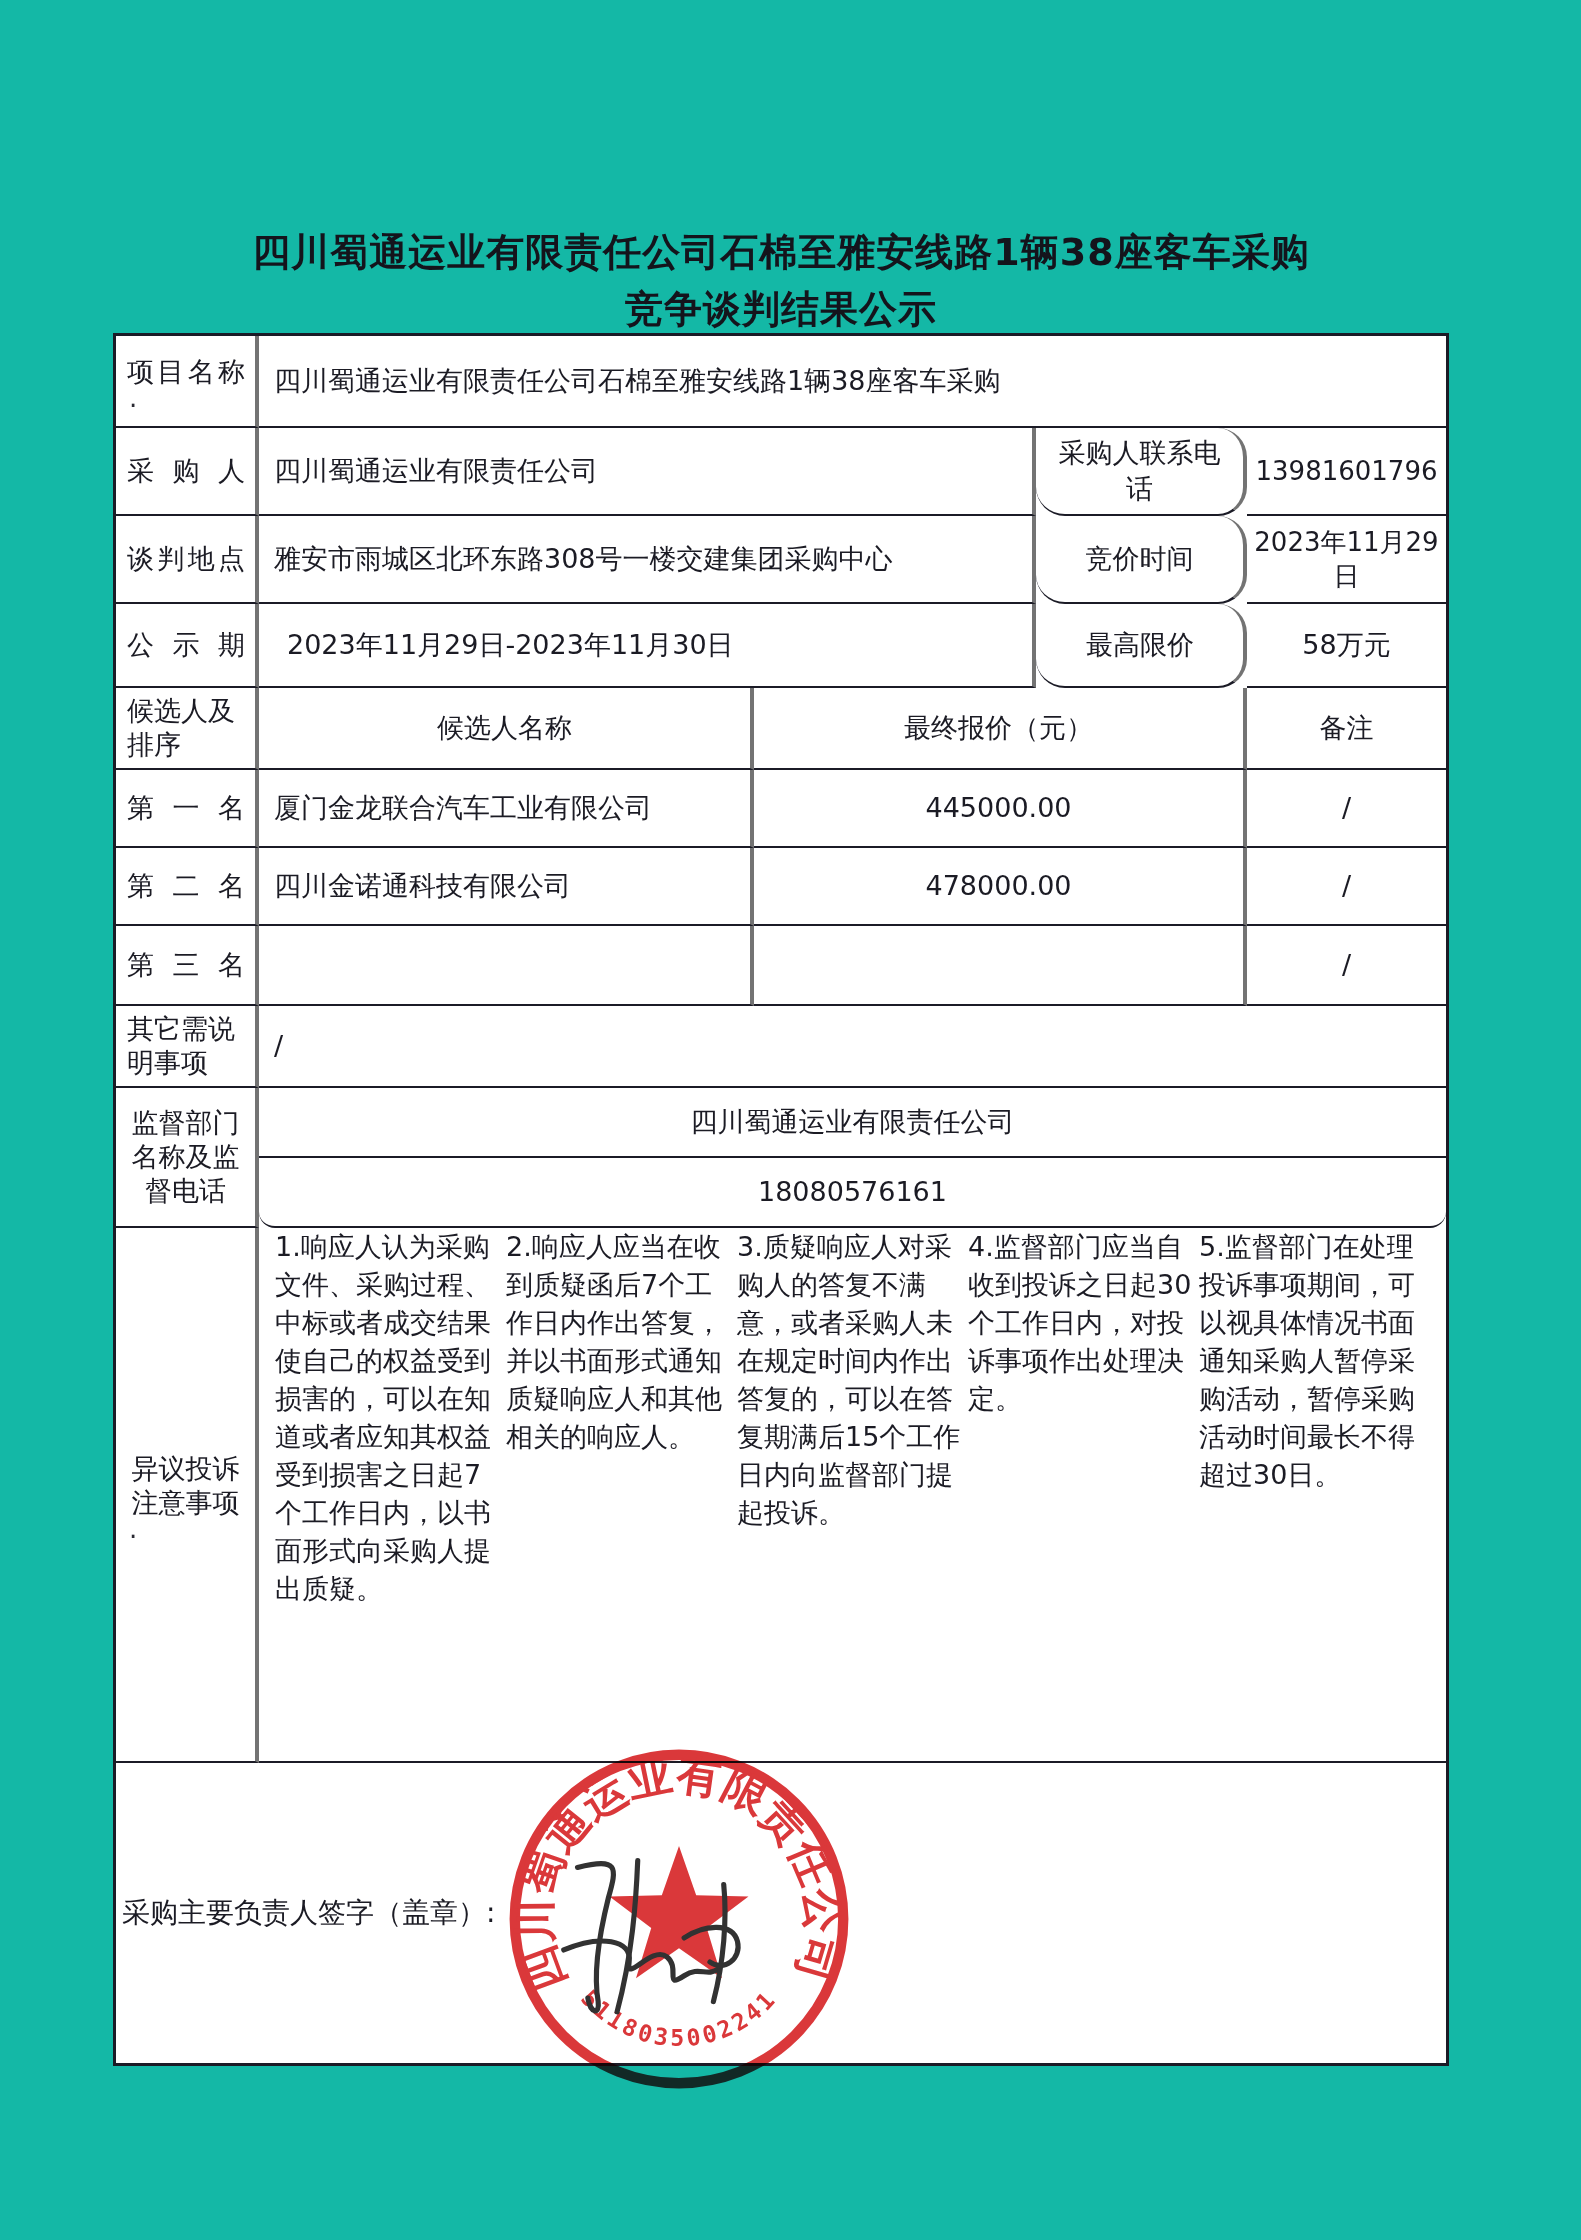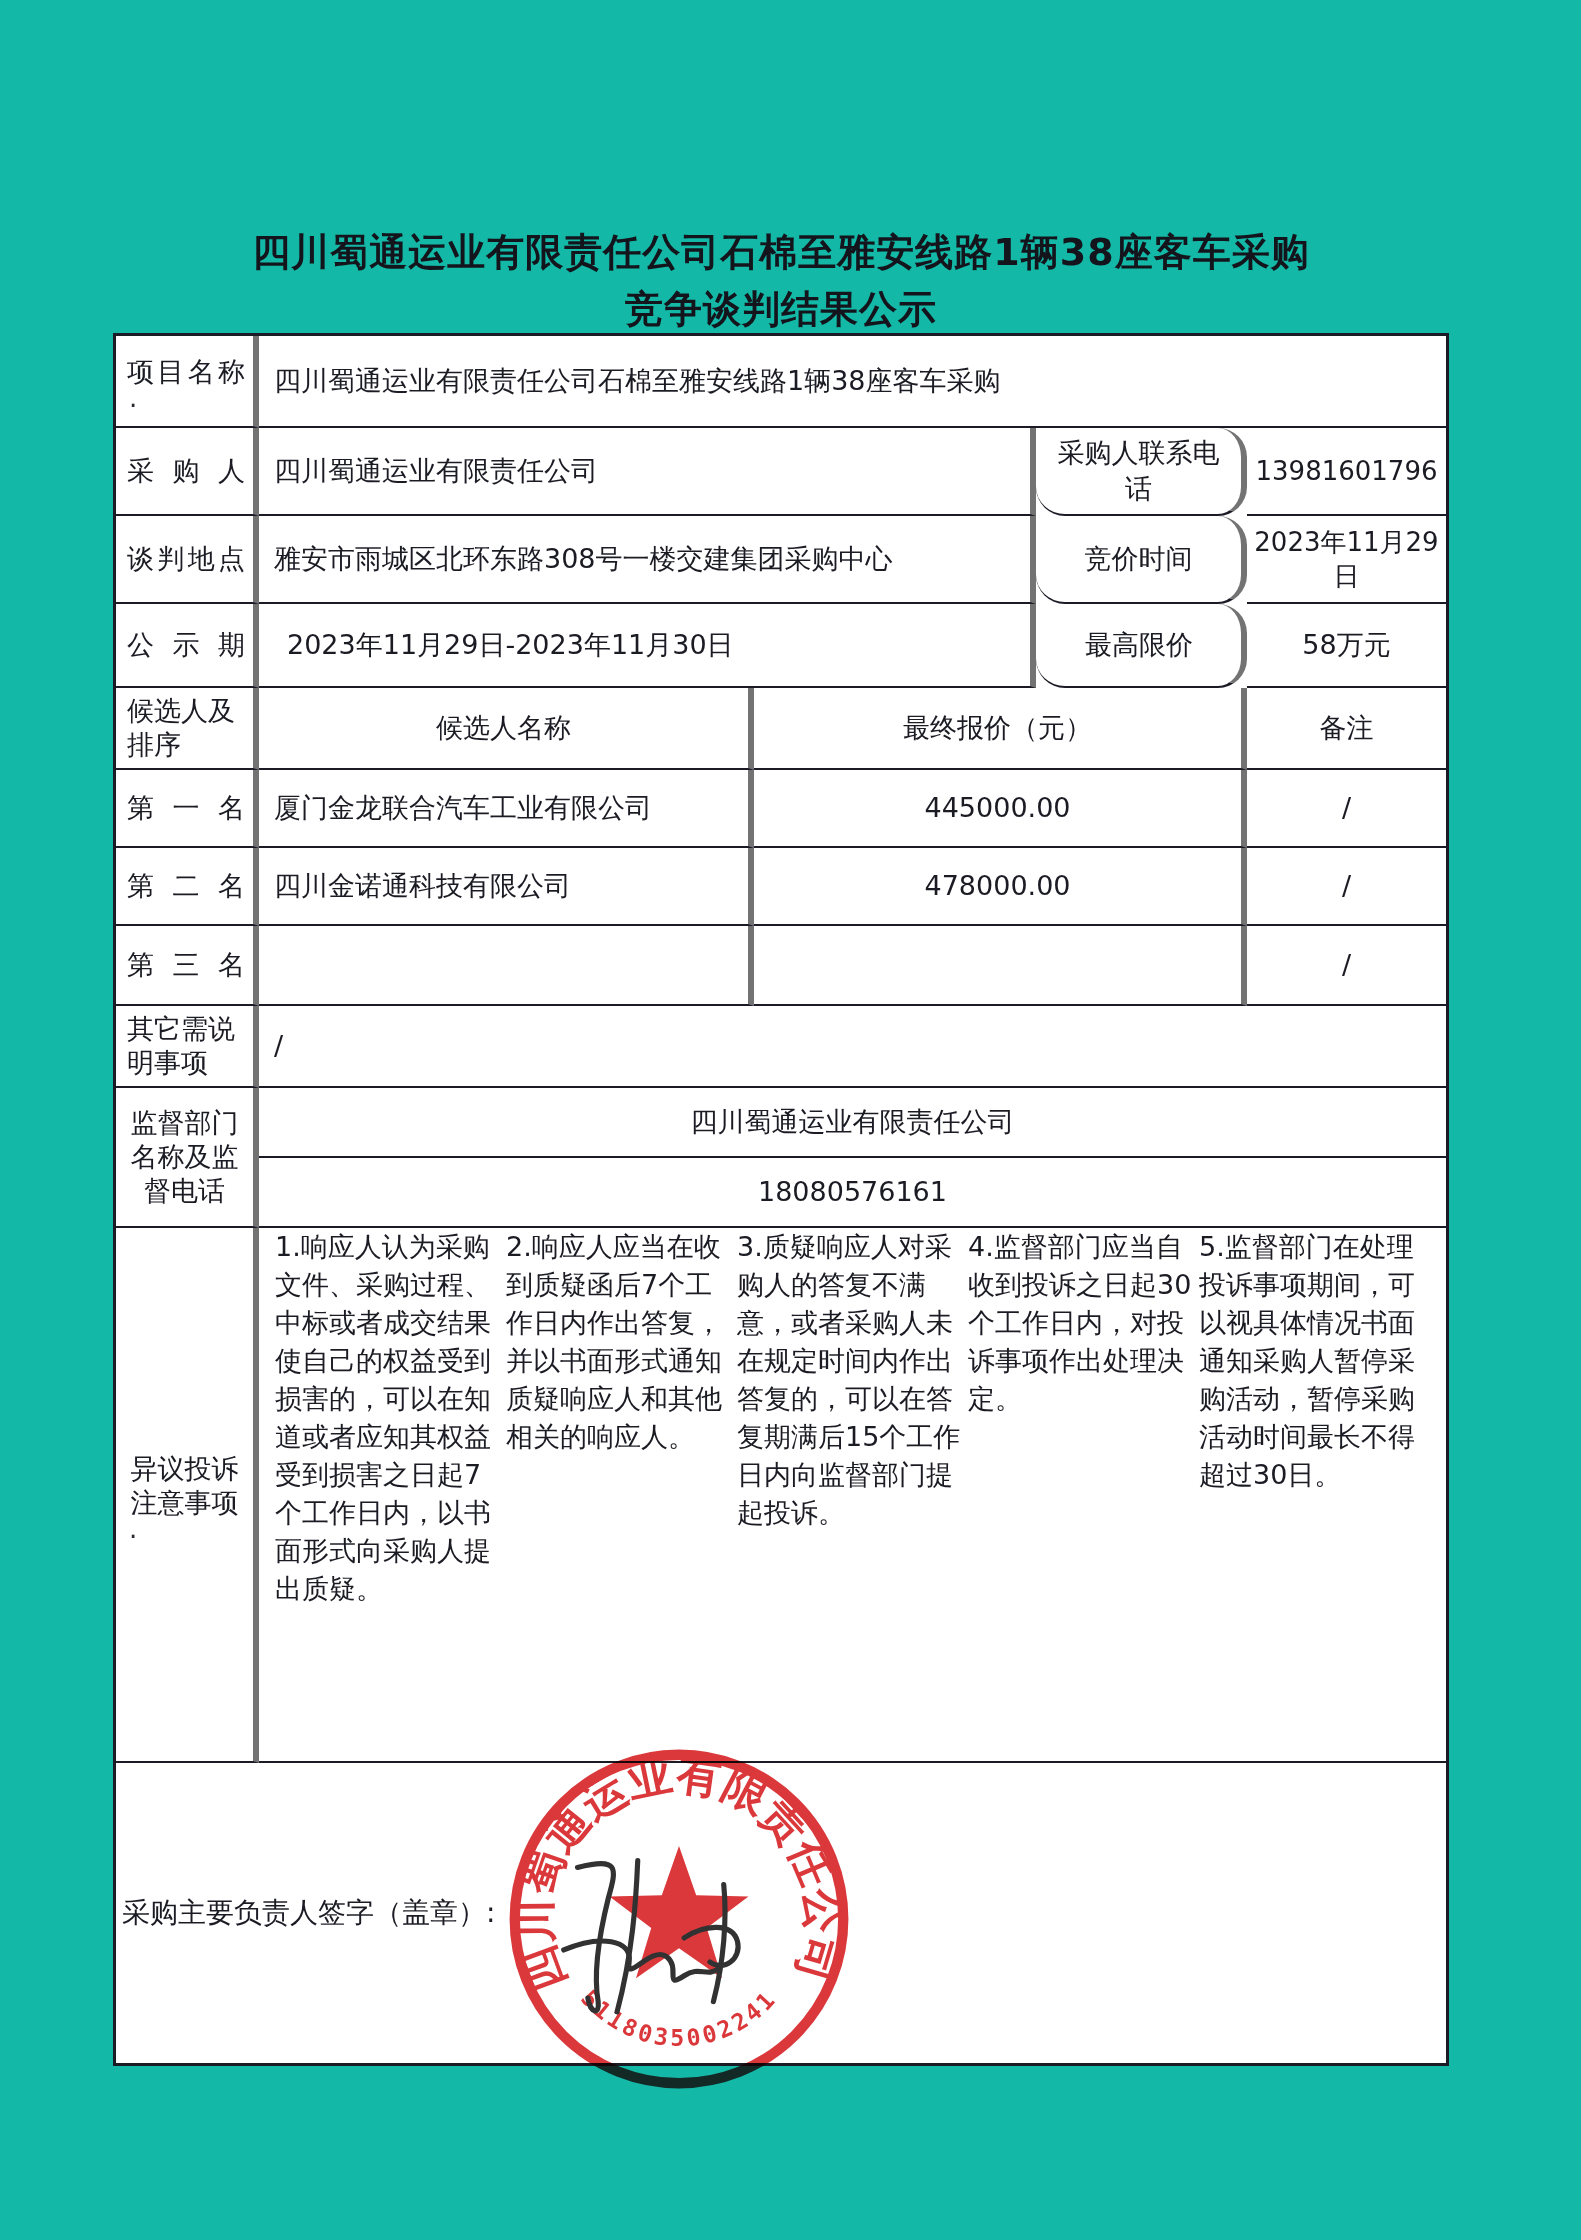--- a/index.html
+++ b/index.html
@@ -12,21 +12,21 @@
     font-size:38px;font-weight:700;line-height:57px;letter-spacing:1px;color:#14141c;
   }
   .doc-table{
     position:absolute;left:113px;top:333px;width:1330px;height:1727px;
     display:grid;background:#fff;
     grid-template-columns:143px 495px 282px 211px 199px;
     grid-template-rows:92px 88px 88px 84px 82px 78px 78px 80px 82px 70px 70px 535px 300px;
     border:3px solid #1b1b26;
   }
   .c{
-    box-sizing:border-box;border-right:6px solid #737373;border-bottom:2px solid #1b1b26;
+    box-sizing:border-box;border-right:4px solid #737373;border-bottom:2px solid #1b1b26;
     display:flex;align-items:center;font-size:27px;line-height:34px;overflow:hidden;
   }
   .nr{border-right:none;}
   .nb{border-bottom:none;}
   .lab{flex-direction:column;justify-content:center;align-items:flex-start;padding:0 11px;white-space:pre-line;}
   .jl{display:block;width:118px;text-align:justify;text-align-last:justify;}
   .dot{font-size:26px;line-height:18px;padding-left:2px;color:#2a2a33;}
   .cenlab{align-items:center;text-align:center;}
   .val{padding:0 15px;}
   .cen{justify-content:center;text-align:center;}
@@ -112,21 +112,21 @@
 明事项</span>
     </div>
     <div class="c val nr" style="grid-row:9;grid-column:2/6;">/</div>
 
     <div class="c lab cenlab" style="grid-row:10/12;grid-column:1;">
       <span>监督部门
 名称及监
 督电话</span>
     </div>
     <div class="c cen nr" style="grid-row:10;grid-column:2/6;">四川蜀通运业有限责任公司</div>
-    <div class="c cen nr" style="grid-row:11;grid-column:2/6;">18080576161</div>
+    <div class="c cen nr" style="grid-row:11;grid-column:2/6;border-radius:16px;">18080576161</div>
 
     <div class="c lab cenlab" style="grid-row:12;grid-column:1;">
       <span>异议投诉
 注意事项</span>
       <span class="dot" style="align-self:flex-start;">.</span>
     </div>
     <div class="c dispute-body nr" style="grid-row:12;grid-column:2/6;">
       <div>1.响应人认为采购文件、采购过程、中标或者成交结果使自己的权益受到损害的，可以在知道或者应知其权益受到损害之日起7个工作日内，以书面形式向采购人提出质疑。</div>
       <div>2.响应人应当在收到质疑函后7个工作日内作出答复，并以书面形式通知质疑响应人和其他相关的响应人。</div>
       <div>3.质疑响应人对采购人的答复不满意，或者采购人未在规定时间内作出答复的，可以在答复期满后15个工作日内向监督部门提起投诉。</div>

